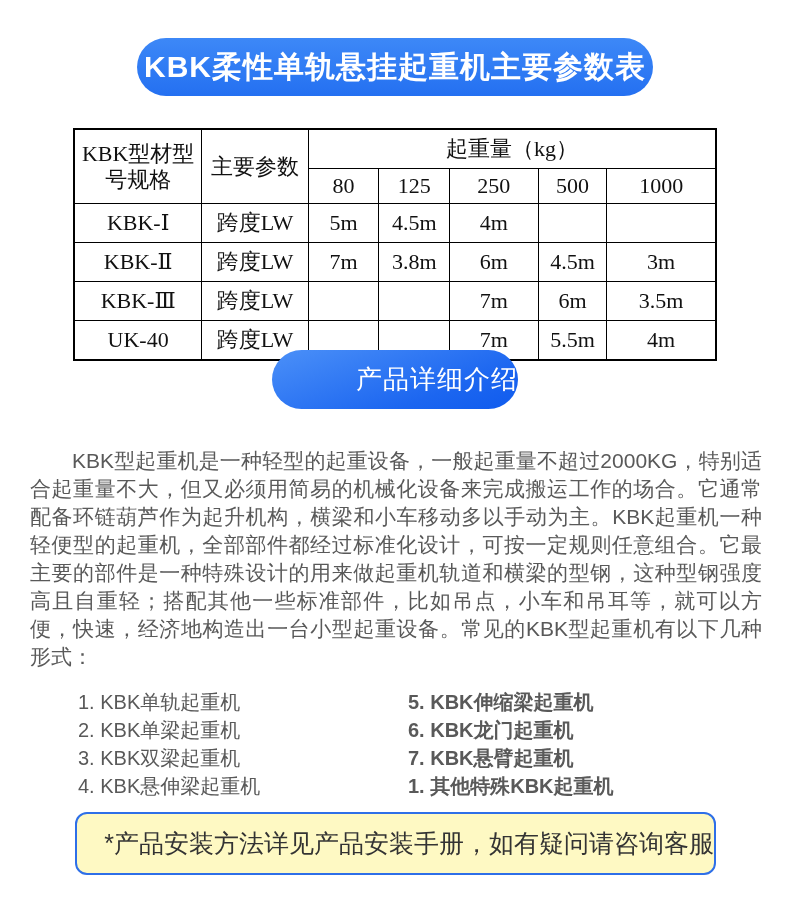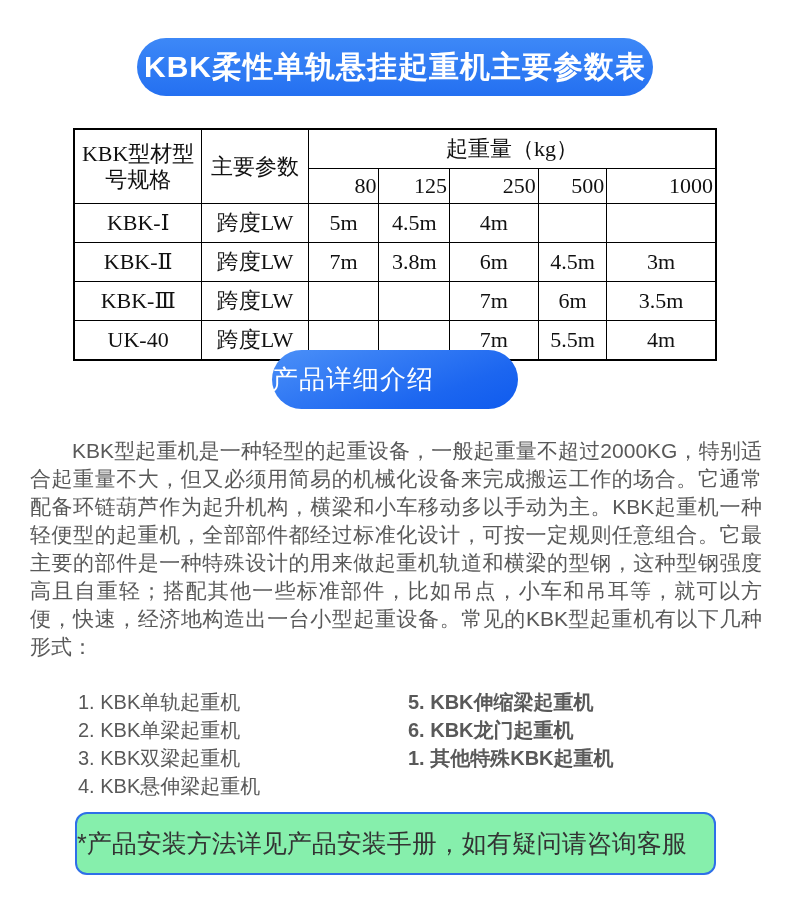--- a/index.html
+++ b/index.html
@@ -48,50 +48,50 @@
     text-align: center;
   }
   .params-table th, .params-table td {
     border: 1px solid #000000;
     font-weight: normal;
     padding: 4px 2px;
     overflow: hidden;
   }
   .params-table { border: 2px solid #000000; }
   .params-table .hrow1 th { height: 34px; }
-  .params-table .hrow2 th { height: 30px; text-align: right; }
+  .params-table .hrow2 th { height: 30px; }
   .params-table td { height: 30px; }
   .params-table .model-col { line-height: 1.15; }
 
   
   .section-button {
     position: absolute;
     top: 350px;
     left: 50%;
     transform: translateX(-50%);
     width: 246px;
     height: 59px;
     border: none;
     border-radius: 30px;
     background: linear-gradient(160deg, #4b90f8 0%, #1c66f0 70%, #0f5bee 100%);
     color: #ffffff;
     font-size: 26px;
     font-family: "Liberation Sans", "DejaVu Sans", sans-serif;
     letter-spacing: 1px;
     display: flex;
     align-items: center;
-    justify-content: flex-start;
+    justify-content: flex-end;
     cursor: pointer;
     white-space: nowrap;
   }
 
   
   .intro-paragraph {
     position: absolute;
-    top: 437px;
+    top: 447px;
     left: 30px;
     width: 732px;
     font-size: 21px;
     line-height: 28px;
     color: #595959;
     text-align: justify;
     text-indent: 2em;
   }
 
   
@@ -109,24 +109,24 @@
 
   
   .footer-note {
     position: absolute;
     top: 812px;
     left: 75px;
     width: 641px;
     height: 63px;
     border: 2px solid #2e6fe8;
     border-radius: 12px;
-    background: #86efac;
+    background: #fef9c3;
     display: flex;
     align-items: center;
-    justify-content: flex-start;
+    justify-content: flex-end;
     font-size: 25px;
     color: #333333;
     white-space: nowrap;
   }
 </style>
 </head>
 <body>
 
 <div class="page">
 
@@ -207,20 +207,21 @@
   <ul class="crane-list-left">
     <li>1. KBK单轨起重机</li>
     <li>2. KBK单梁起重机</li>
     <li>3. KBK双梁起重机</li>
     <li>4. KBK悬伸梁起重机</li>
   </ul>
 
   <ul class="crane-list-right">
     <li>5. KBK伸缩梁起重机</li>
     <li>6. KBK龙门起重机</li>
+    <li>7. KBK悬臂起重机</li>
     <li>1. 其他特殊KBK起重机</li>
   </ul>
 
   <div class="footer-note">
     <span>*产品安装方法详见产品安装手册，如有疑问请咨询客服</span>
   </div>
 
 </div>
 
 </body></html>

